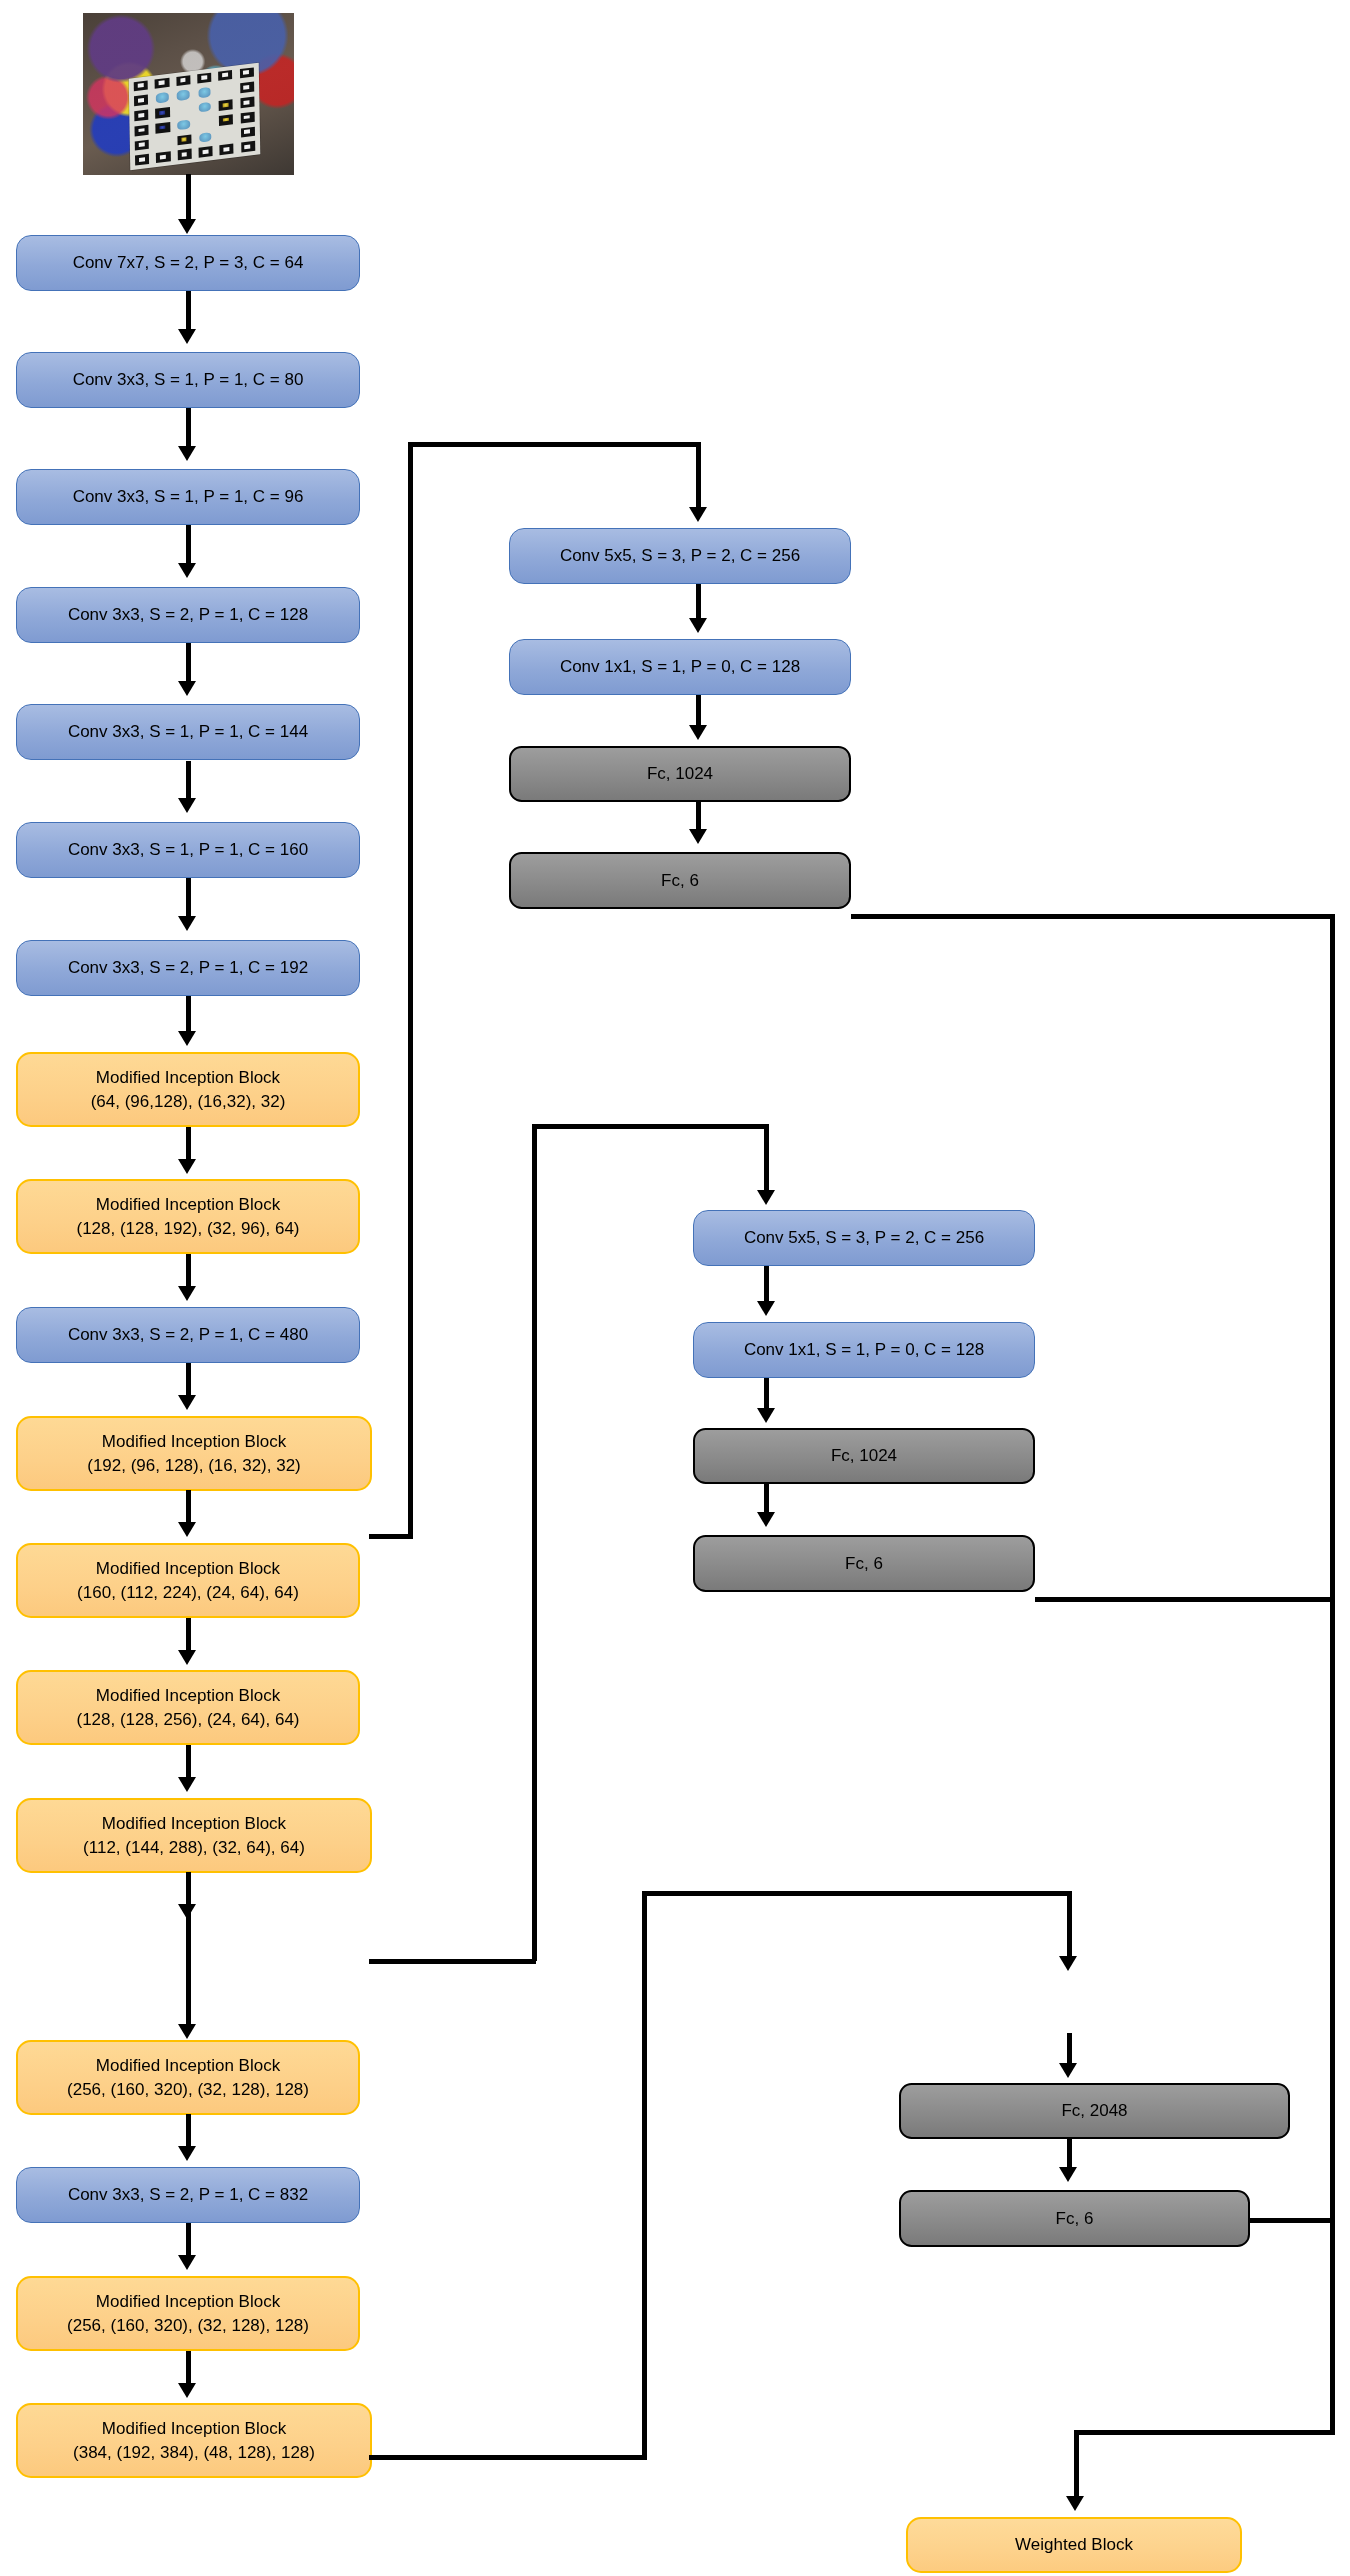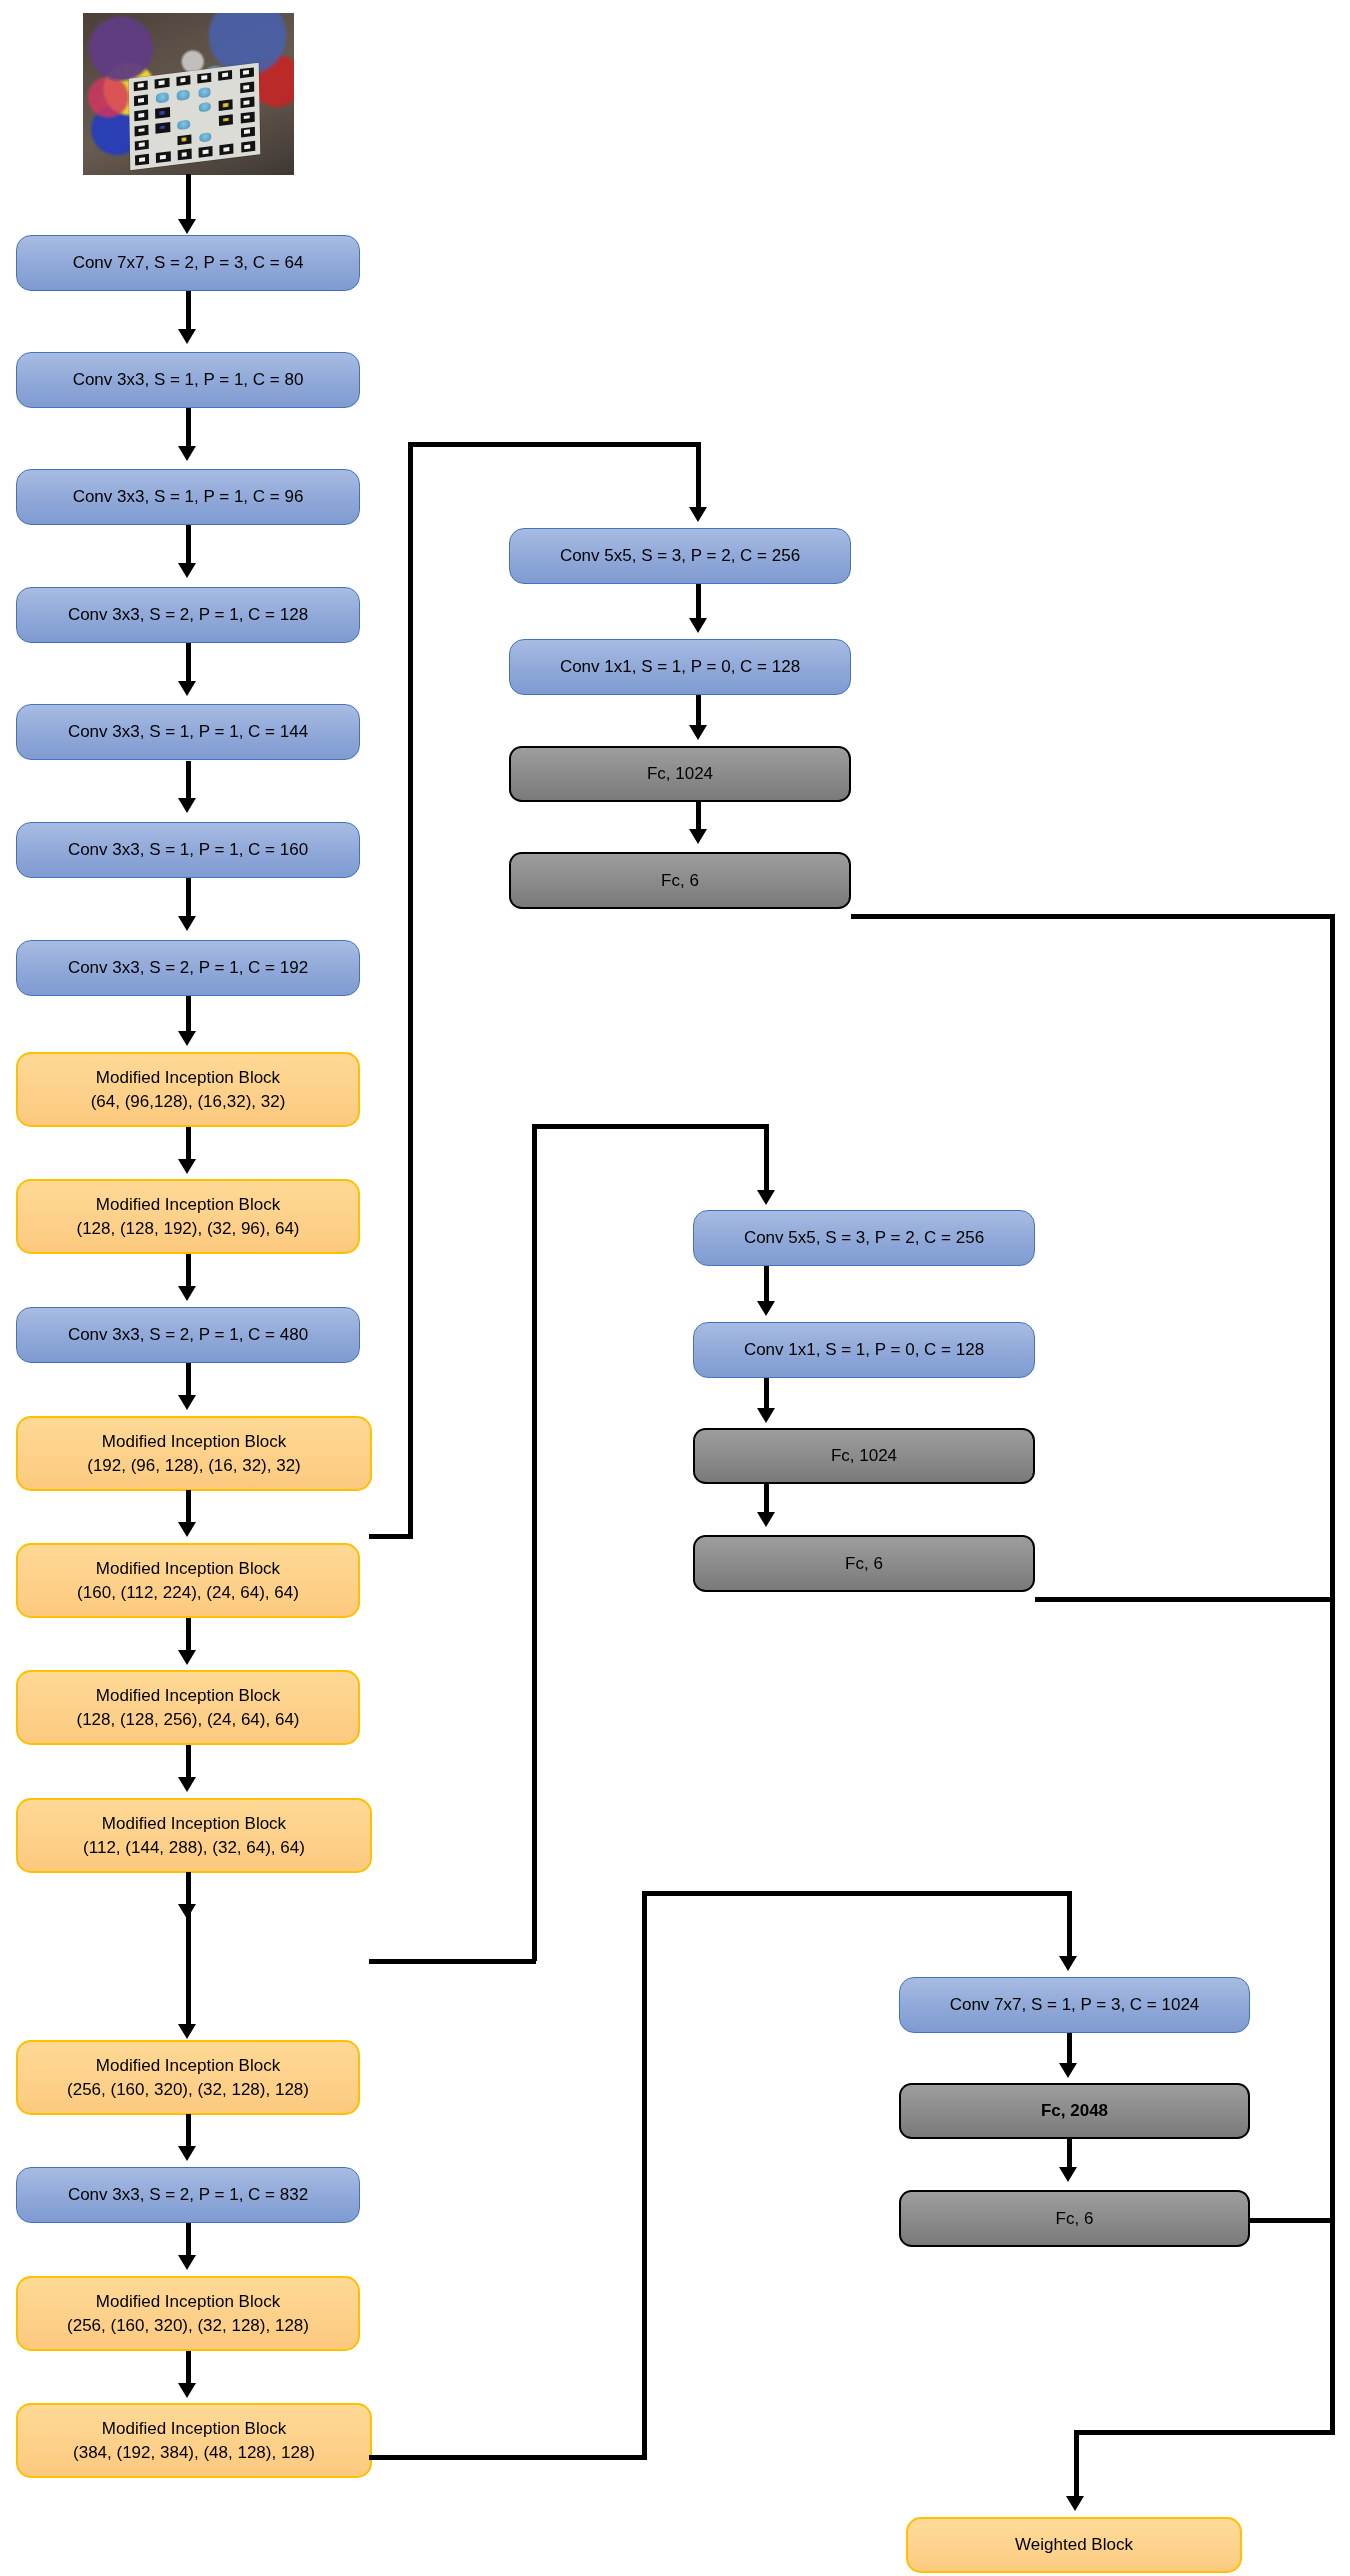--- a/index.html
+++ b/index.html
@@ -360,27 +360,24 @@
   </div>
 
   <div class="ln h" style="left:1035px; top:1597px; width:299px;"></div>
 
   <div class="ln h" style="left:369px; top:2455px; width:278px;"></div>
   <div class="ln v" style="left:642px; top:1891px; height:567px;"></div>
   <div class="ln h" style="left:642px; top:1891px; width:429px;"></div>
   <div class="ln v" style="left:1067px; top:1891px; height:68px;"></div>
   <div class="arrow" style="left:1059px; top:1956px;"></div>
 
-  <div class="node conv" style="left:899px; top:1977px; width:351px; height:56px;">
-    <span class="lbl">Conv 7x7, S = 1, P = 3, C = 1024</span>
-  </div>
   <div class="ln v" style="left:1067px; top:2033px; height:33px;"></div>
   <div class="arrow" style="left:1059px; top:2063px;"></div>
 
-  <div class="node fc" style="left:899px; top:2083px; width:351px; height:56px;font-weight:bold;">
+  <div class="node fc" style="left:899px; top:2083px; width:391px; height:56px;">
     <span class="lbl">Fc, 2048</span>
   </div>
   <div class="ln v" style="left:1067px; top:2139px; height:31px;"></div>
   <div class="arrow" style="left:1059px; top:2167px;"></div>
 
   <div class="node fc" style="left:899px; top:2190px; width:351px; height:57px;">
     <span class="lbl">Fc, 6</span>
   </div>
 
   <div class="ln h" style="left:1250px; top:2218px; width:84px;"></div>

